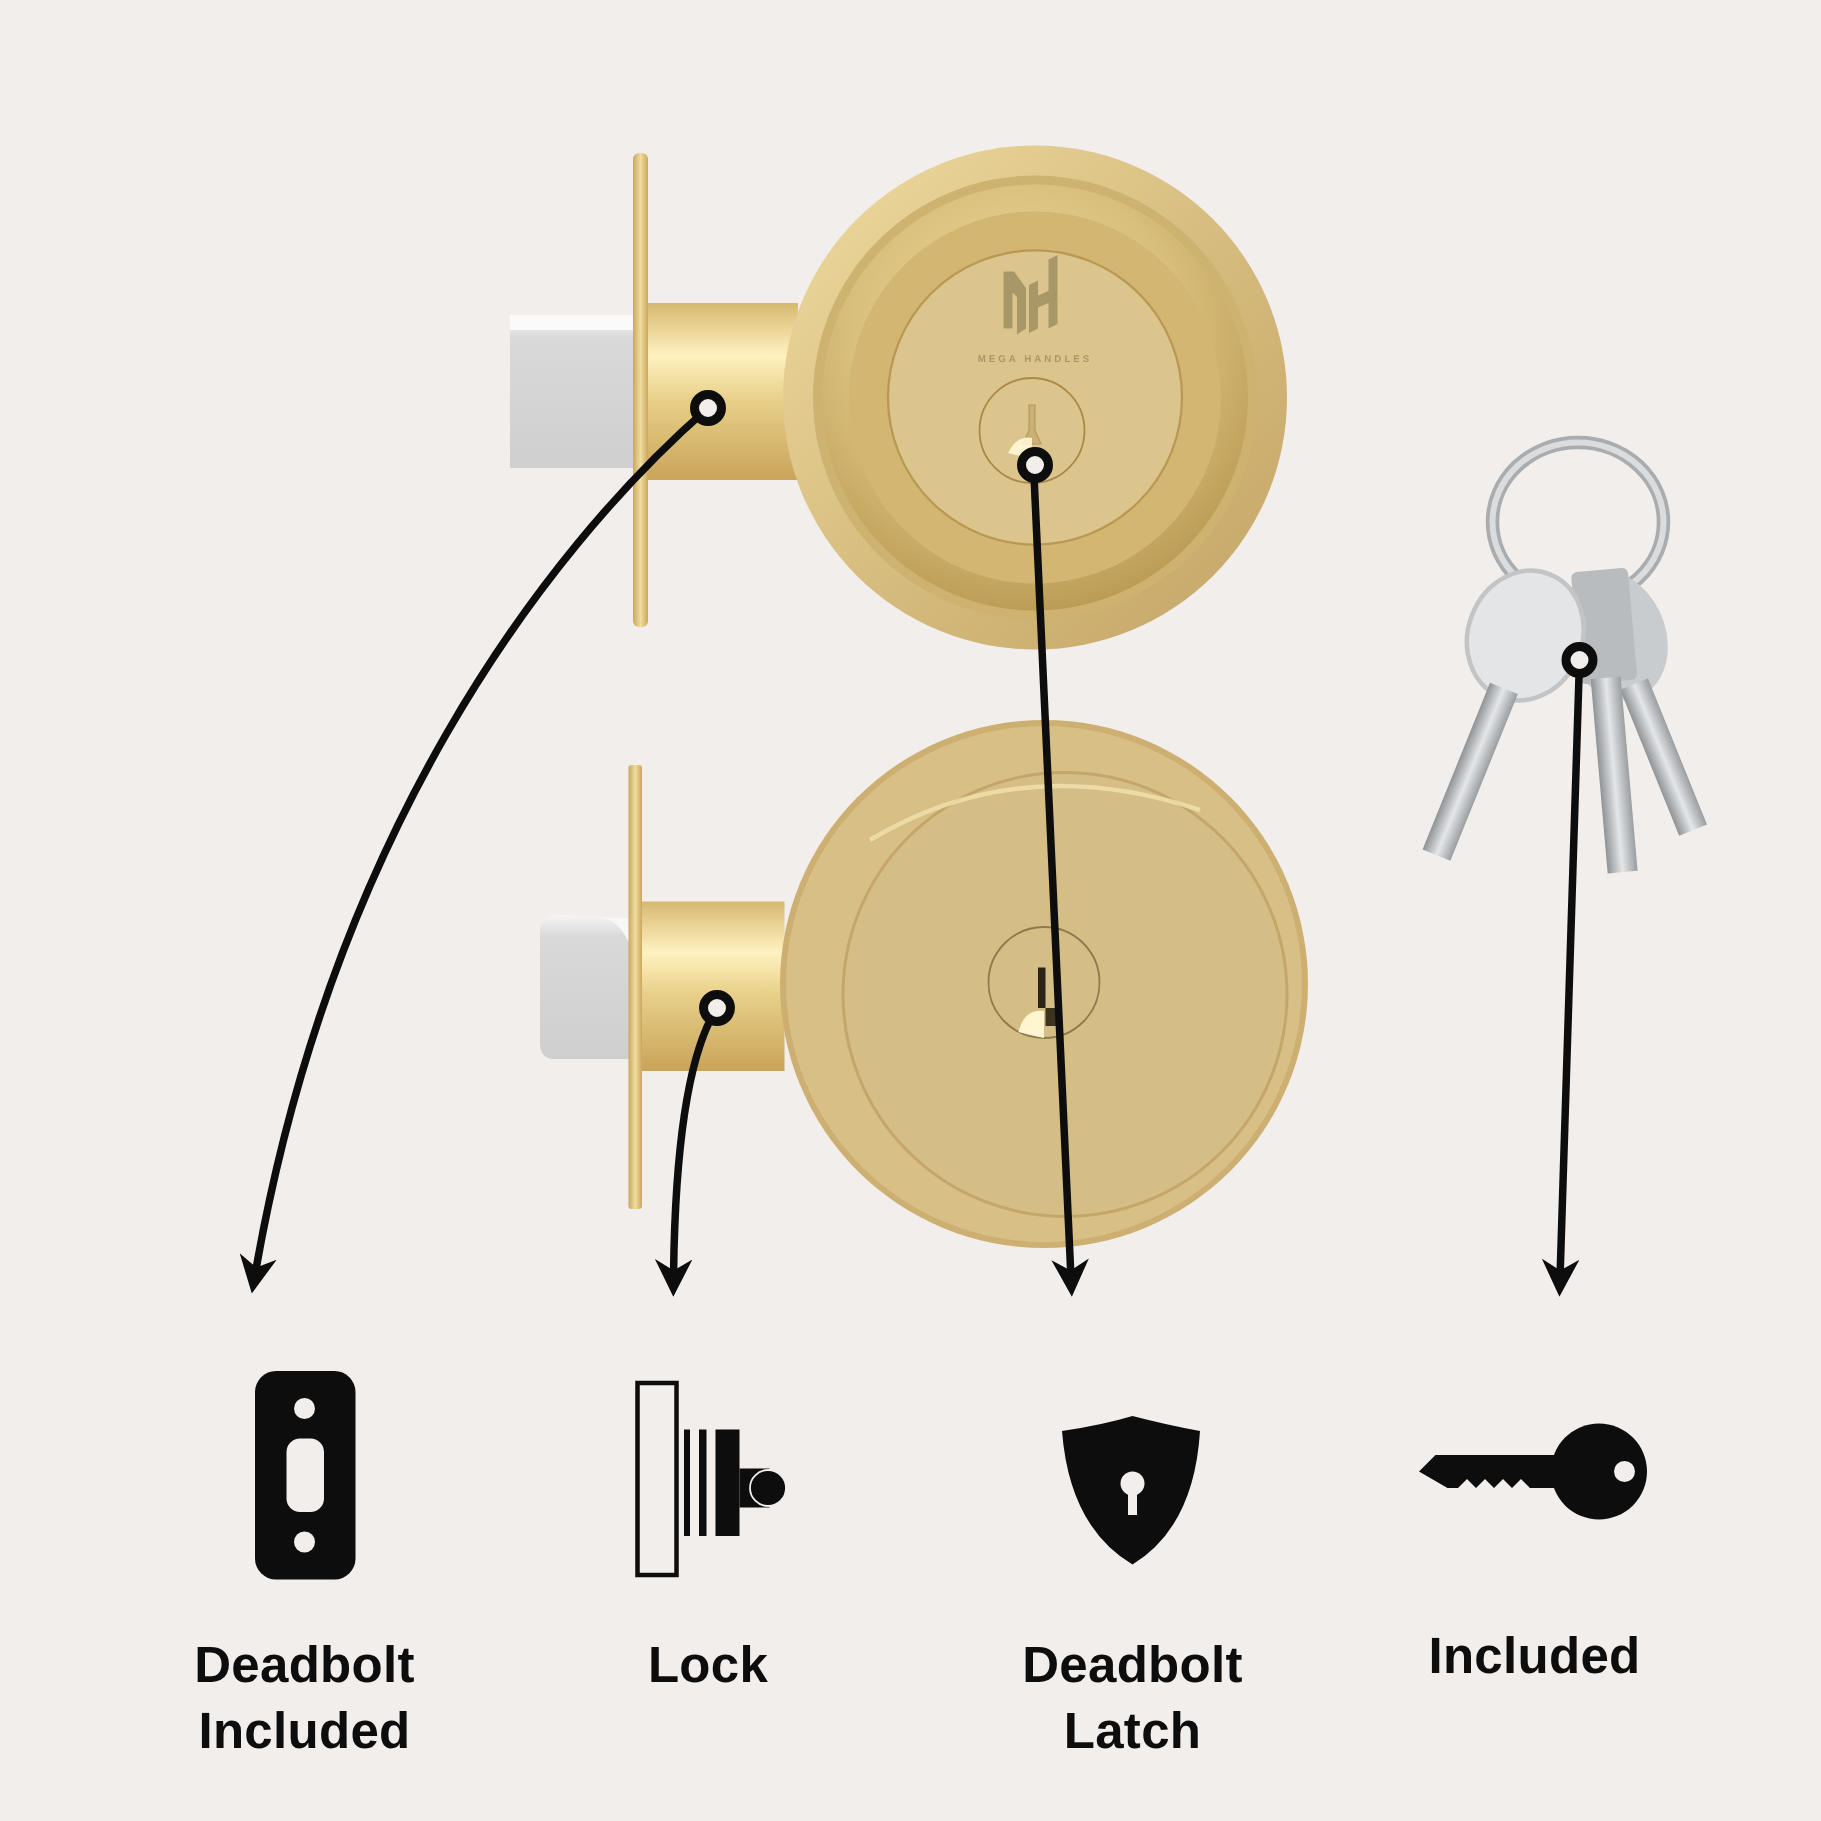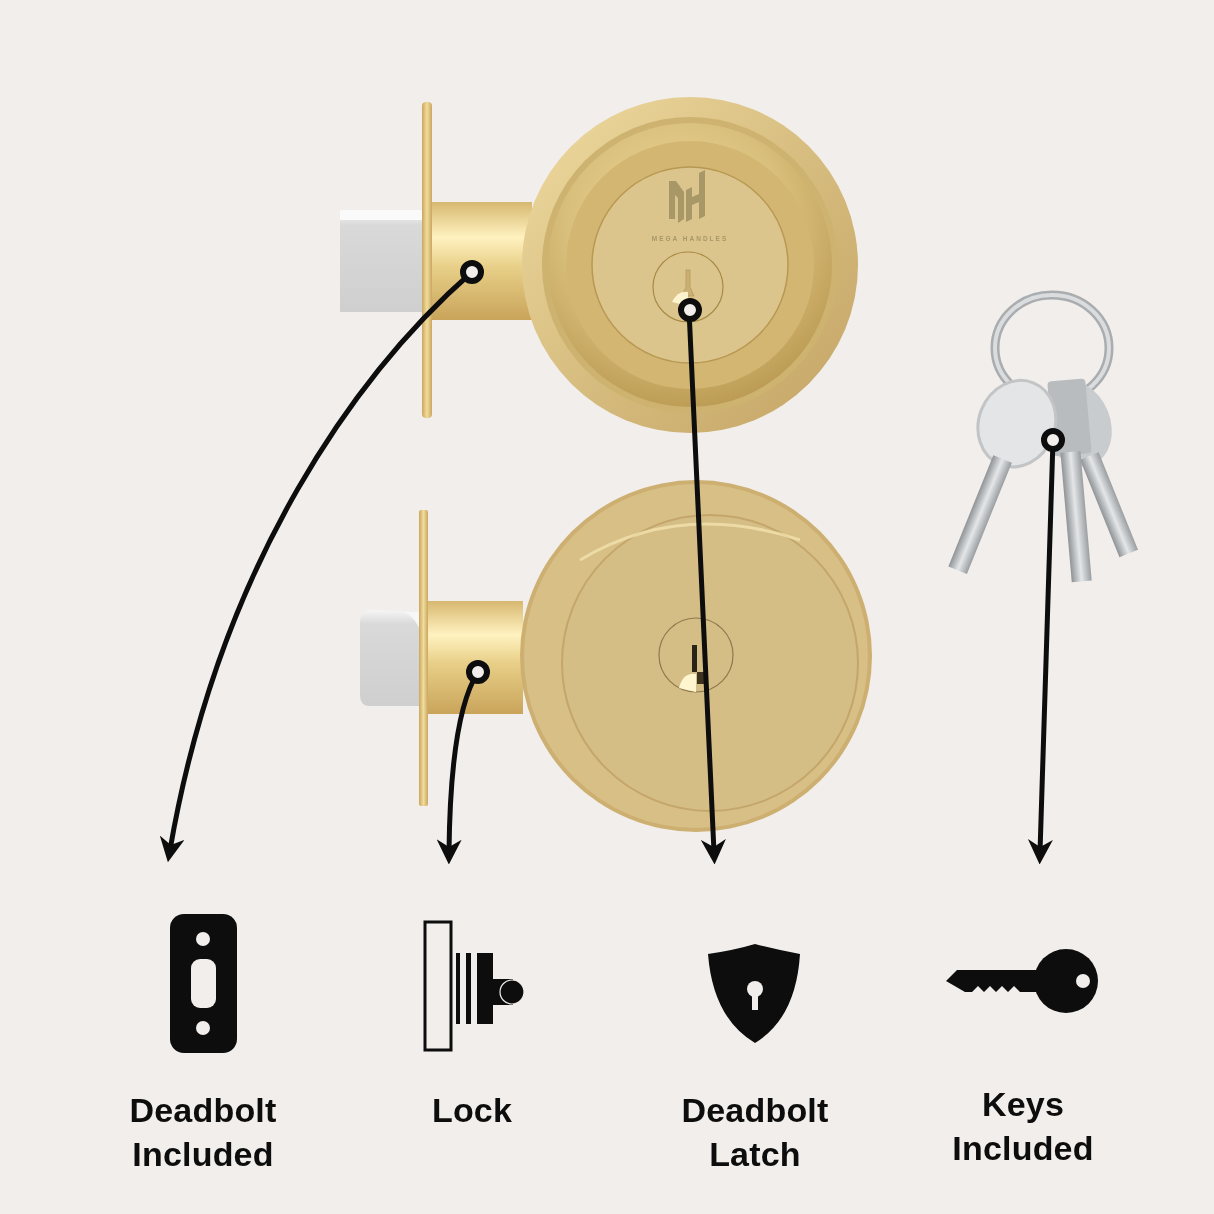--- a/index.html
+++ b/index.html
@@ -179,16 +179,15 @@
     <span class="line">Included</span>
   </div>
   <div class="feature" style="left:362px; top:1088px; width:220px;">
     <span class="line">Lock</span>
   </div>
   <div class="feature" style="left:655px; top:1088px; width:200px;">
     <span class="line">Deadbolt</span>
     <span class="line">Latch</span>
   </div>
   <div class="feature" style="left:923px; top:1082px; width:200px;">
-    <span class="line">Keys</span>
     <span class="line">Included</span>
   </div>
 </div>
 
 </body></html>

